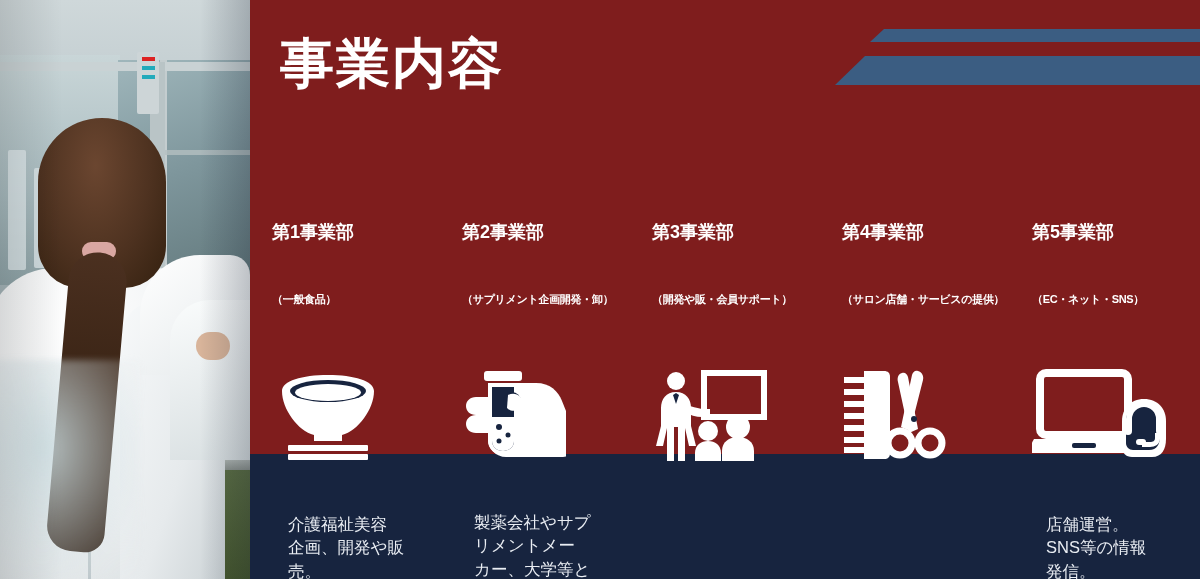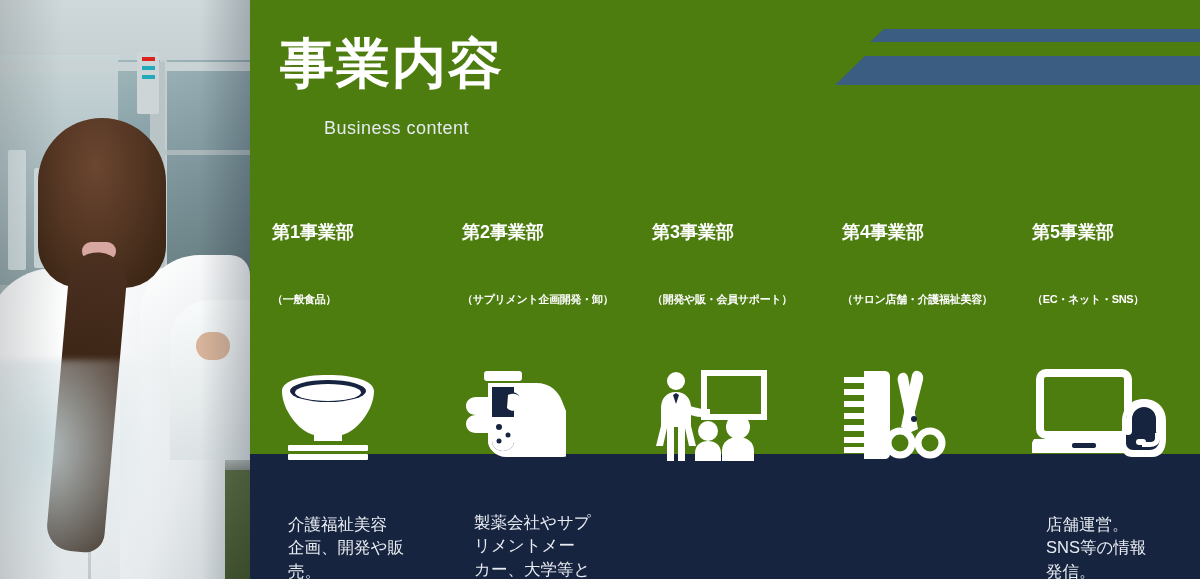--- a/index.html
+++ b/index.html
@@ -59,21 +59,21 @@
     background:linear-gradient(180deg,#4b3020 0%,#3a2415 45%,#2a1a0e 100%);
     border-radius:30px 30px 20px 26px;transform:rotate(5deg);}
   .ph-tie{position:absolute;left:82px;top:242px;width:34px;height:18px;
     background:#d9a7a2;border-radius:9px;}
   .ph-blurglass{position:absolute;left:-10px;top:360px;width:150px;height:219px;
     background:radial-gradient(ellipse at 35% 40%,rgba(205,222,226,.85) 0%,rgba(210,224,228,.45) 45%,rgba(225,232,234,.18) 75%,rgba(255,255,255,0) 100%);
     filter:blur(3px);}
   .ph-vign{position:absolute;inset:0;background:linear-gradient(90deg,rgba(0,0,0,.12) 0%,rgba(0,0,0,0) 25%,rgba(0,0,0,0) 80%,rgba(10,18,35,.22) 100%);}
 
   
-  .panel{position:absolute;left:250px;top:0;width:950px;height:454px;background:#4d7c0f;}
+  .panel{position:absolute;left:250px;top:0;width:950px;height:454px;background:#7f1d1d;}
   .deco-thin{
     position:absolute;right:0;top:29px;width:330px;height:13px;
     background:#3b5d82;
     clip-path:polygon(14px 0,100% 0,100% 100%,0 100%);
   }
   .deco-thick{
     position:absolute;right:0;top:56px;width:365px;height:29px;
     background:#3b5d82;
     clip-path:polygon(30px 0,100% 0,100% 100%,0 100%);
   }
@@ -143,21 +143,20 @@
     <div class="ph-blurglass"></div>
     <div class="ph-vign"></div>
   </div>
 
   <div class="panel">
 
     <div class="deco-thin"></div>
     <div class="deco-thick"></div>
 
     <div class="title">事業内容</div>
-    <div class="subtitle">Business content</div>
 
     <div class="cols">
 
       <div class="col c1">
         <div class="col-title">第1事業部</div>
         <div class="col-sub">（一般食品）</div>
         <div class="col-icon">
           <svg width="112" height="92" viewBox="0 0 112 92" fill="#ffffff" aria-hidden="true">
             <path d="M10 22 C10 12 30 6 56 6 C82 6 102 12 102 22 C102 40 86 62 70 66 L70 72 L42 72 L42 66 C26 62 10 40 10 22 Z"></path>
             <ellipse cx="56" cy="22" rx="38" ry="11" fill="#17243f"></ellipse>
@@ -213,21 +212,21 @@
             <circle cx="56" cy="62" r="10"></circle>
             <path d="M43 92 v-8 c0 -8 6 -12 13 -12 7 0 13 4 13 12 v8 Z"></path>
             <circle cx="86" cy="58" r="12"></circle>
             <path d="M70 92 v-10 c0 -9 7 -14 16 -14 9 0 16 5 16 14 v10 Z"></path>
           </svg>
         </div>
       </div>
 
       <div class="col c4">
         <div class="col-title">第4事業部</div>
-        <div class="col-sub">（サロン店舗・介護福祉美容）</div>
+        <div class="col-sub">（サロン店舗・サービスの提供）</div>
         <div class="col-icon">
           <svg width="110" height="92" viewBox="0 0 110 92" fill="#ffffff" aria-hidden="true">
             <path d="M22 2 h20 c4 0 6 2 6 6 v76 c0 4 -2 6 -6 6 H22 Z"></path>
             <rect x="2" y="8" width="22" height="6"></rect>
             <rect x="2" y="20" width="22" height="6"></rect>
             <rect x="2" y="32" width="22" height="6"></rect>
             <rect x="2" y="44" width="22" height="6"></rect>
             <rect x="2" y="56" width="22" height="6"></rect>
             <rect x="2" y="68" width="22" height="6"></rect>
             <rect x="2" y="78" width="22" height="6"></rect>

